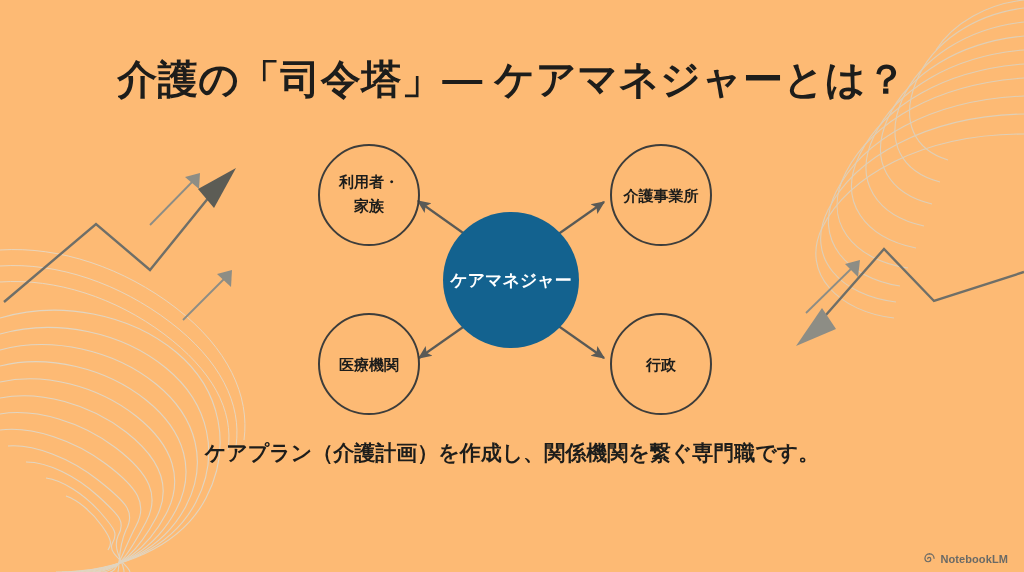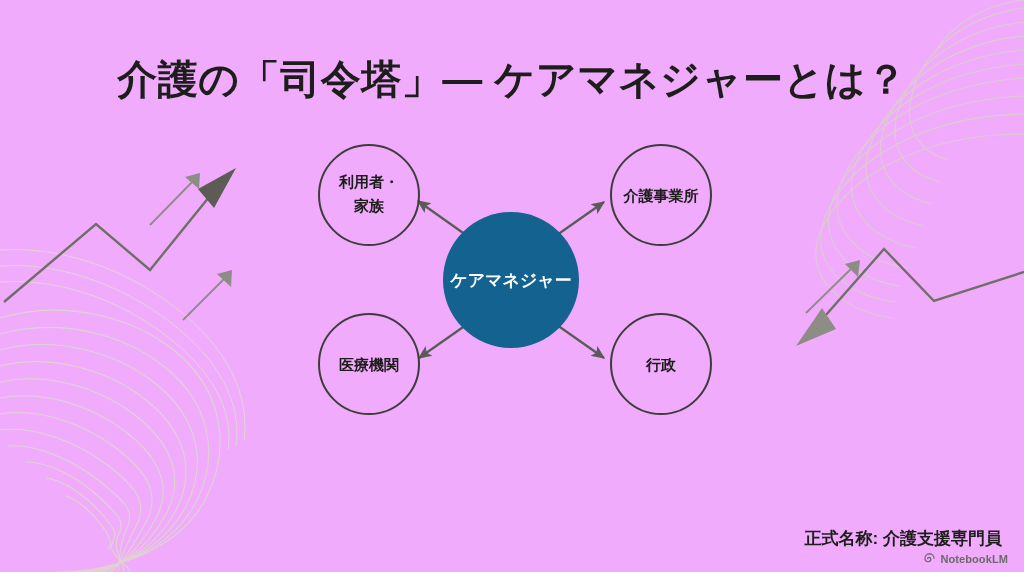--- a/index.html
+++ b/index.html
@@ -9,21 +9,21 @@
     background: #ffffff;
   }
   body {
     font-family: "Liberation Sans", "DejaVu Sans", sans-serif;
   }
   .slide {
     position: relative;
     width: 1024px;
     height: 572px;
     overflow: hidden;
-    background: #f0abfc;
+    background: #fdba74;
   }
   .bg-layer {
     position: absolute;
     inset: 0;
     width: 1024px;
     height: 572px;
     pointer-events: none;
   }
   .title {
     position: absolute;
@@ -279,23 +279,23 @@
       <text class="node-label satellite" x="661" y="370" text-anchor="middle">行政</text>
     </g>
 
     <g>
       <circle class="center-circle" cx="511" cy="280" r="68"></circle>
       <text class="node-label center" x="511" y="286" text-anchor="middle">ケアマネジャー</text>
     </g>
   </svg>
 
   <div class="desc">
+    <span class="line">ケアプラン（介護計画）を作成し、関係機関を繋ぐ専門職です。</span>
   </div>
 
-  <div class="footnote">正式名称: 介護支援専門員</div>
 
   <div class="watermark">
     <svg width="13" height="13" viewBox="0 0 16 16">
       <path d="M8 2.2 C4.8 2.2 2.4 4.6 2.4 7.8 C2.4 10.2 4.1 12 6.4 12 C8.2 12 9.6 10.7 9.6 9 C9.6 7.7 8.6 6.7 7.4 6.7 C6.5 6.7 5.8 7.4 5.8 8.2" fill="none" stroke="#6a6a66" stroke-width="1.5" stroke-linecap="round"></path>
       <path d="M8 2.2 C11.2 2.2 13.6 4.6 13.6 7.8" fill="none" stroke="#6a6a66" stroke-width="1.5" stroke-linecap="round"></path>
     </svg>
     <span>NotebookLM</span>
   </div>
 
 </div>

